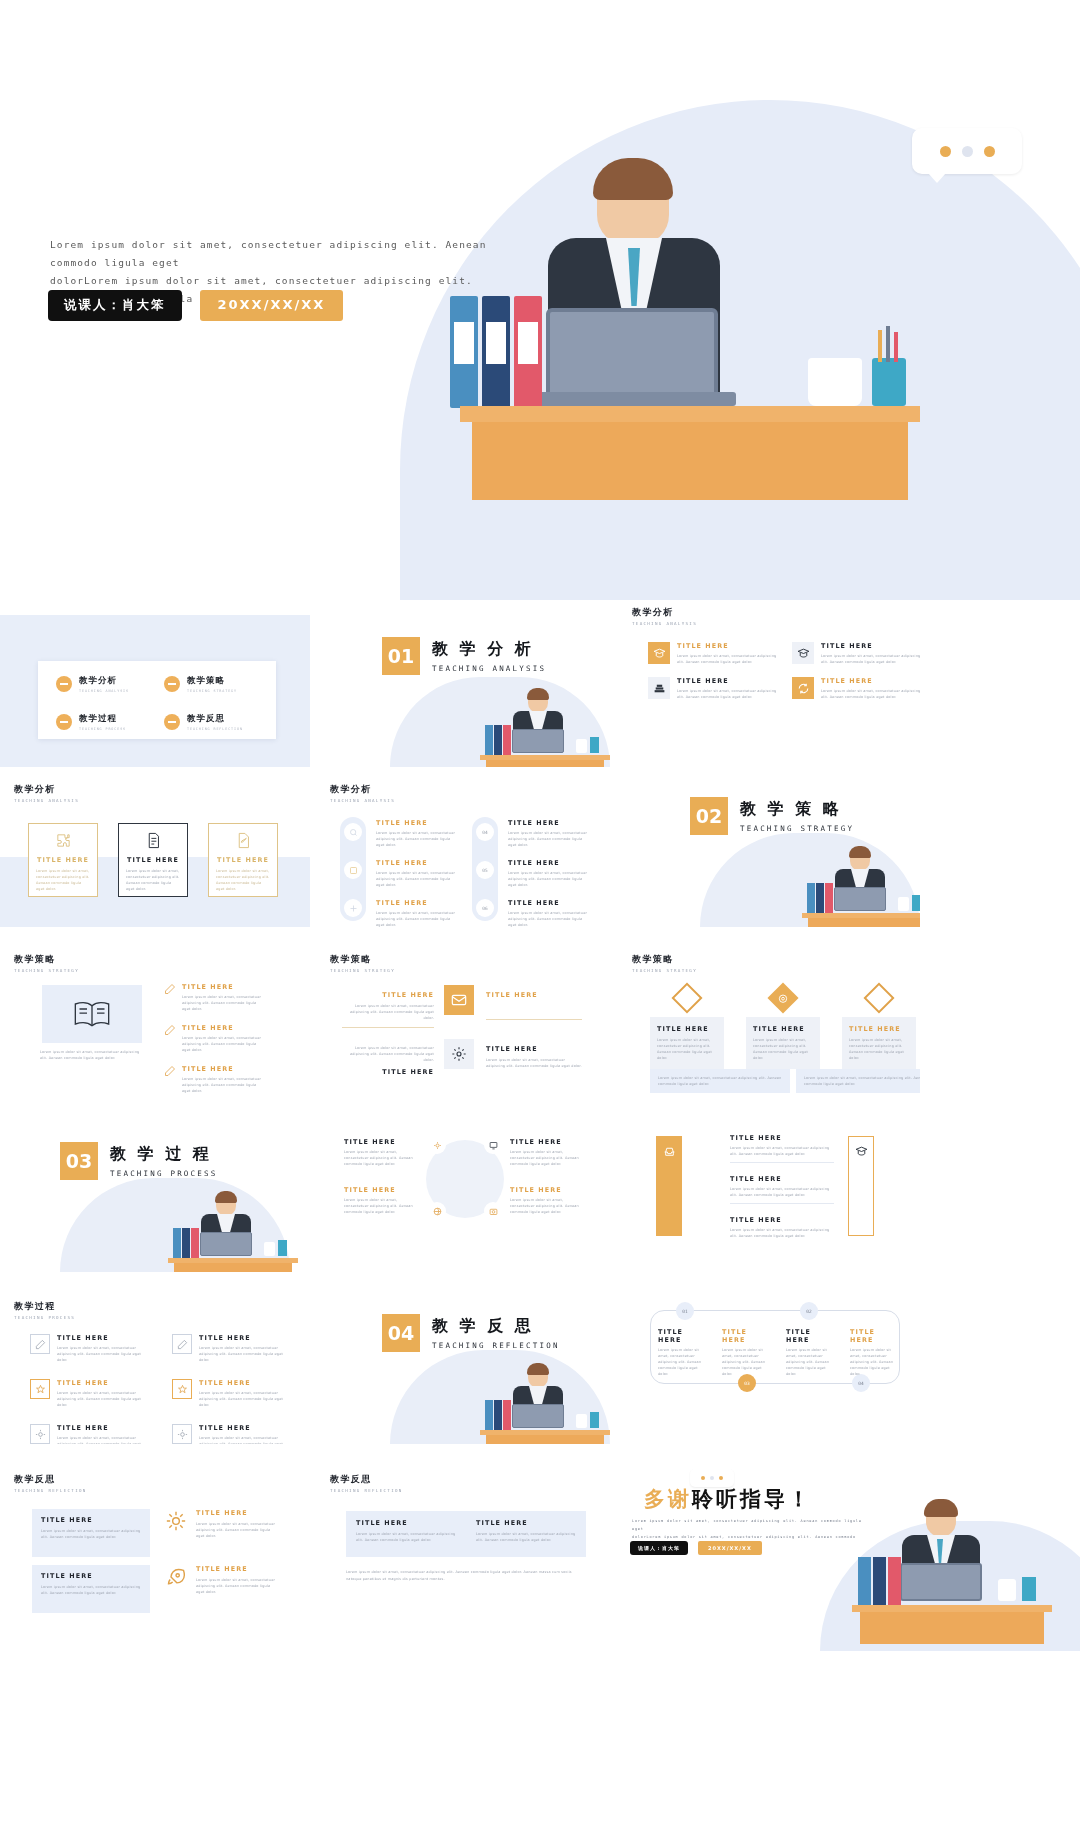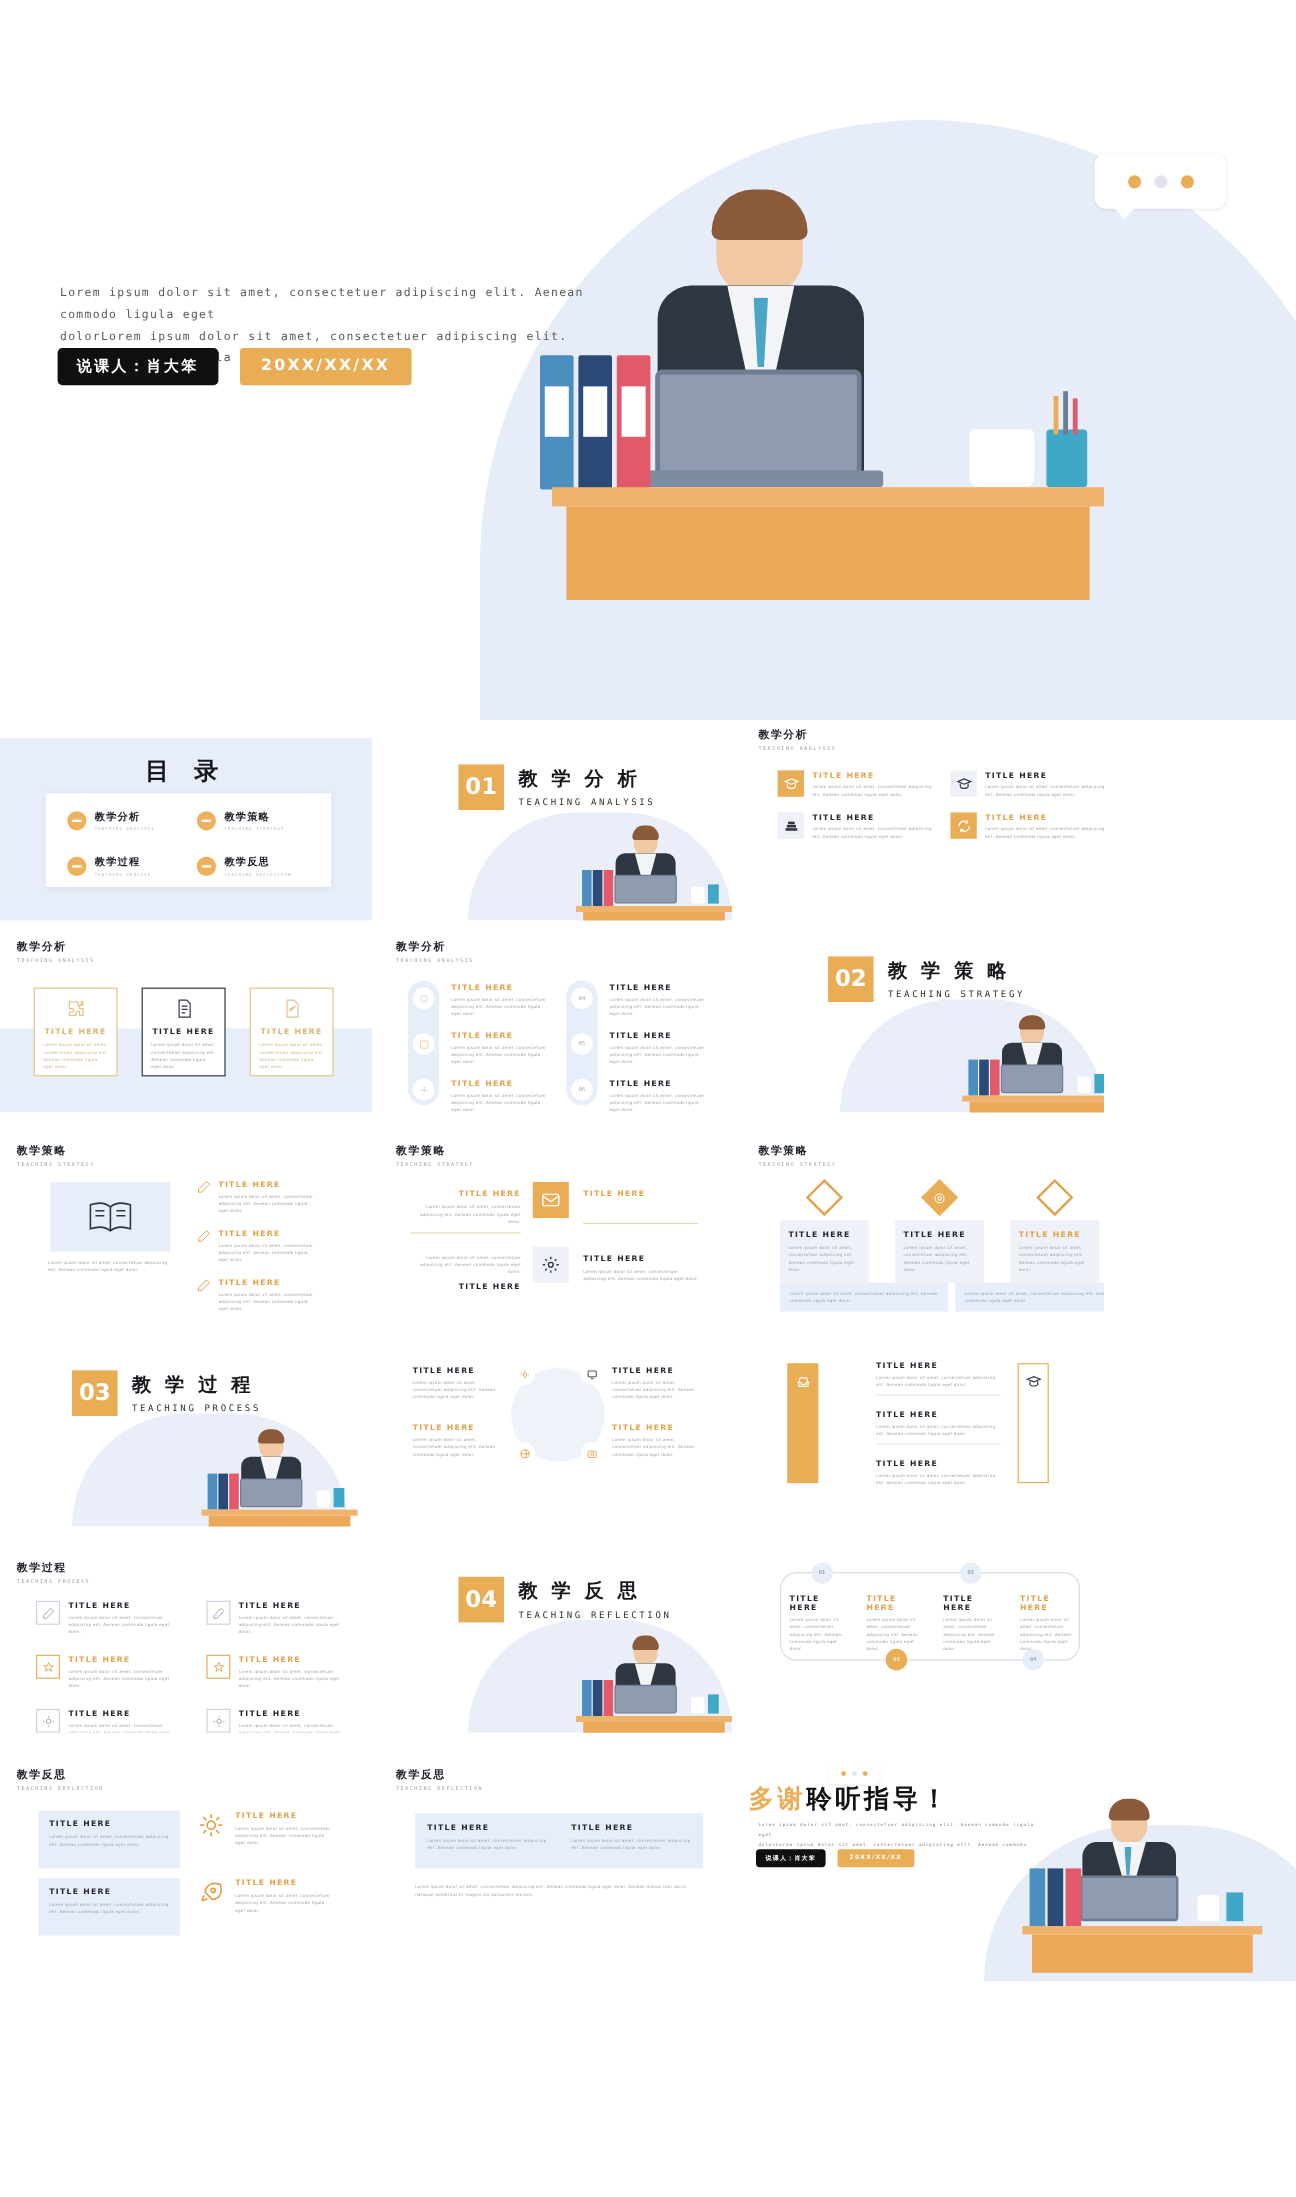--- a/index.html
+++ b/index.html
@@ -165,21 +165,20 @@
       <div>Lorem ipsum dolor sit amet, consectetuer adipiscing elit. Aenean commodo ligula eget</div>
       <div>dolorLorem ipsum dolor sit amet, consectetuer adipiscing elit. Aenean commodo ligula</div>
     </div>
     <div class="badge-row">
       <div class="badge-dark">说课人：肖大笨</div>
       <div class="badge-orange">20XX/XX/XX</div>
     </div>
   </div>
 
   <div class="slide bg-blue" style="left:0;top:615px;width:310px;height:152px;">
-    <div class="toc-title" style="position:absolute;left:0;top:14px;width:310px;">目 录</div>
     <div class="toc-card" style="position:absolute;left:38px;top:46px;width:238px;height:78px;">
       <div style="position:absolute;left:18px;top:14px;display:flex;flex-direction:column;gap:20px;">
         <div class="toc-item">
           <div class="toc-ic">
               <span></span>
             </div>
           <div>
               <div class="toc-cn">教学分析</div>
                <div class="toc-en">TEACHING ANALYSIS</div>
             </div>
@@ -852,21 +851,21 @@
       <div style="flex:1;padding:8px 10px;">
         <div class="th" style="color:#22262e;">TITLE HERE</div>
         <div class="tb" style="margin-top:4px;">Lorem ipsum dolor sit amet, consectetuer adipiscing elit. Aenean commodo ligula eget dolor.</div>
         </div>
     </div>
     <div class="tb" style="position:absolute;left:26px;top:104px;width:240px;line-height:7px;">Lorem ipsum dolor sit amet, consectetuer adipiscing elit. Aenean commodo ligula eget dolor. Aenean massa cum sociis natoque penatibus et magnis dis parturient montes.</div>
   </div>
 
   <div class="slide" style="left:620px;top:1465px;width:460px;height:166px;overflow:visible;">
     <div style="position:absolute;right:-40px;top:56px;width:300px;height:130px;background:#e6ecf8;border-radius:150px 150px 0 0;"></div>
-    <div style="position:absolute;left:4px;top:20px;font-size:21px;font-weight:900;letter-spacing:3px;font-family:'DejaVu Sans',sans-serif;white-space:nowrap;">
+    <div style="position:absolute;left:24px;top:20px;font-size:21px;font-weight:900;letter-spacing:3px;font-family:'DejaVu Sans',sans-serif;white-space:nowrap;">
       <span style="color:#e9ad55;">多谢</span><span style="color:#121212;">聆听指导！</span>
     </div>
     <div style="position:absolute;left:12px;top:52px;font-size:3.5px;color:#707887;line-height:8px;letter-spacing:.8px;width:230px;font-family:'DejaVu Sans Mono',monospace;">
       <div>Lorem ipsum dolor sit amet, consectetuer adipiscing elit. Aenean commodo ligula eget</div>
       <div>dolorLorem ipsum dolor sit amet, consectetuer adipiscing elit. Aenean commodo ligula</div>
     </div>
     <div style="position:absolute;left:10px;top:76px;display:flex;gap:10px;">
       <div style="background:#101010;color:#fff;font-size:5px;font-weight:700;padding:4px 8px;border-radius:3px;letter-spacing:1px;font-family:'DejaVu Sans',sans-serif;">说课人：肖大笨</div>
       <div style="background:#e9ad55;color:#fff;font-size:5px;font-weight:700;padding:4px 10px;border-radius:2px;letter-spacing:1px;font-family:'DejaVu Sans',sans-serif;">20XX/XX/XX</div>
     </div>

